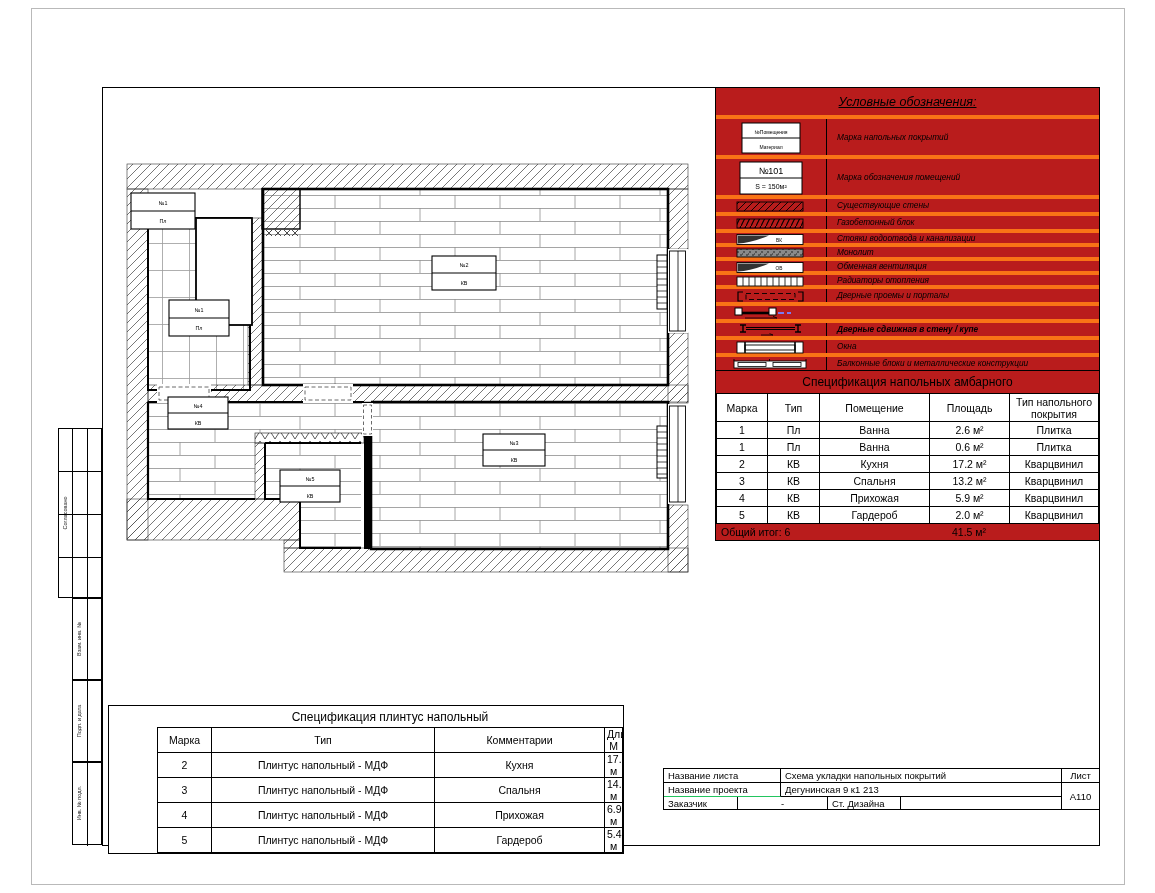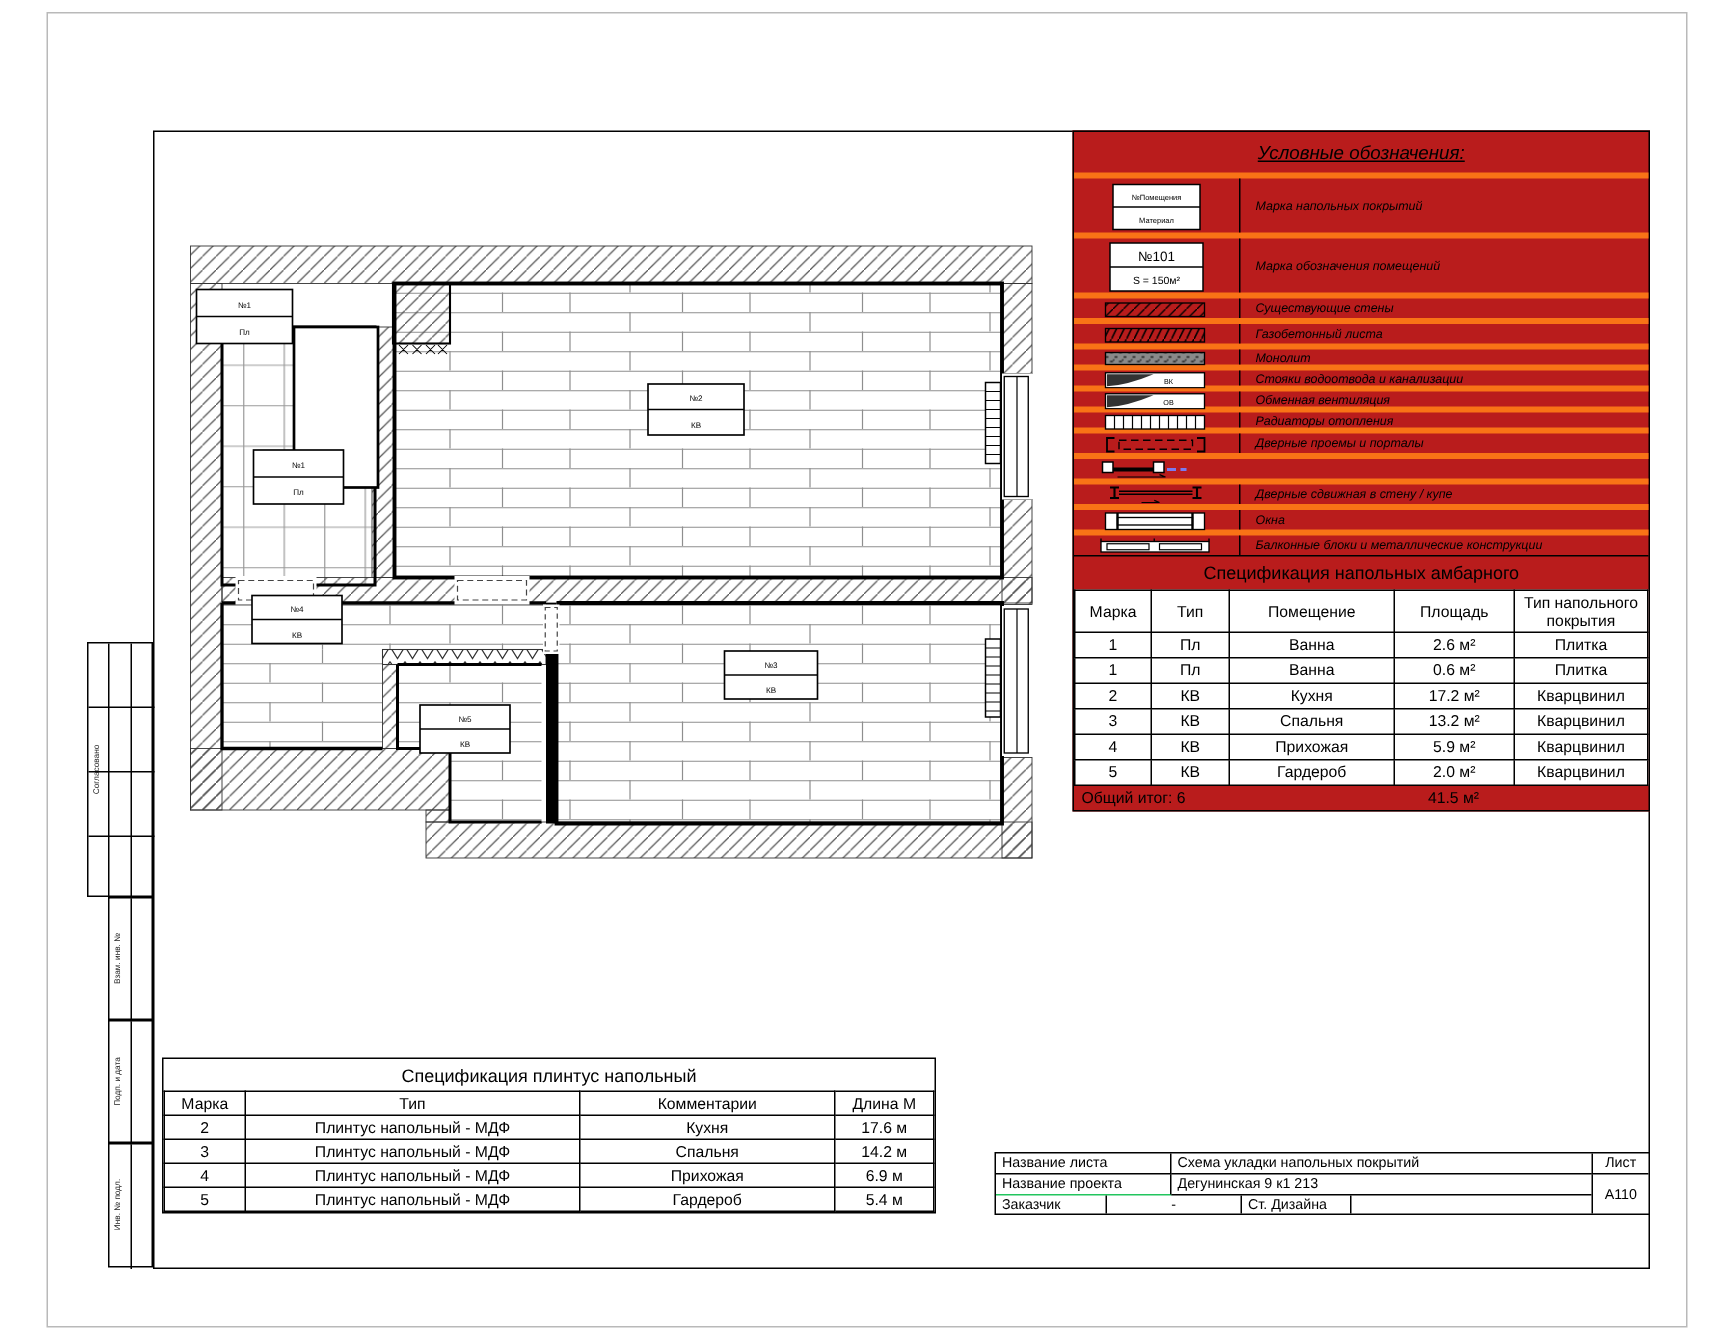--- a/index.html
+++ b/index.html
@@ -26,21 +26,21 @@
   .lg-lab{flex:1;border-left:1px solid #000;display:flex;align-items:center;
           padding-left:10px;font-style:italic;font-size:8.3px;line-height:1.05;}
 
   
   table.spec{border-collapse:collapse;table-layout:fixed;width:100%;background:#fff;}
   table.spec td,table.spec th{border:1px solid #000;font-weight:normal;
         font-size:10.5px;text-align:center;padding:0 2px;overflow:hidden;box-sizing:border-box;}
   .sp-title{border-top:1px solid #000;height:22px;display:flex;align-items:center;
             justify-content:center;font-size:12px;}
   .sp-foot{position:relative;height:16px;font-size:10.5px;}
-  .skirt{left:108px;top:705px;width:516px;background:#fff;border:1px solid #000;box-sizing:border-box;}
+  .skirt{left:108px;top:705px;width:516px;background:#fff;border:1px solid #000;box-sizing:border-box;padding-left:48px;}
   .sk-title{height:21px;display:flex;align-items:center;justify-content:center;font-size:12px;}
   td.l{text-align:left;padding-left:5px;}
 
   
   .tb{left:663px;top:768px;width:437px;height:42px;border:1.2px solid #000;box-sizing:border-box;background:#fff;}
   .tb .cell{position:absolute;box-sizing:border-box;font-size:9.5px;display:flex;
             align-items:center;padding-left:4px;overflow:hidden;white-space:nowrap;}
   .tb .c{justify-content:center;padding-left:0;}
 
   svg text{font-family:"Liberation Sans",sans-serif;}
@@ -264,21 +264,34 @@
         <svg width="100" height="15">
             <defs>
               <pattern id="h2" width="5" height="10" patternUnits="userSpaceOnUse">
                 <path d="M0 10 L5 0" stroke="#000" stroke-width="1.1"></path>
               </pattern>
             </defs>
           <rect x="16" y="3" width="66" height="9" fill="url(#h2)" stroke="#000" stroke-width="0.9"></rect>
           </svg>
       </div>
       <div class="lg-lab">
-          <span>Газобетонный листа</span>
+          <span>Газобетонный блок</span>
+        </div>
+    </div>
+
+    <div class="lg-row" style="height:14px;">
+      <div class="lg-sym">
+        <svg width="100" height="12">
+            <rect x="16" y="1.5" width="66" height="10" fill="#fff" stroke="#000" stroke-width="0.9"></rect>
+          <path d="M17 10.5 Q30 10 48 2.5 L17 2.5 Z" fill="#333"></path>
+          <text x="58" y="9" font-size="4.8" text-anchor="middle">ВК</text>
+          </svg>
+      </div>
+      <div class="lg-lab">
+          <span>Стояки водоотвода и канализации</span>
         </div>
     </div>
 
     <div class="lg-row" style="height:14px;">
       <div class="lg-sym">
         <svg width="100" height="12">
             <defs>
               <pattern id="spk" width="6" height="6" patternUnits="userSpaceOnUse">
                 <rect width="6" height="6" fill="#8a8a8a"></rect>
                 <path d="M1 2h2M4 5h2M3 1h1" stroke="#222" stroke-width="1"></path>
@@ -290,33 +303,20 @@
       <div class="lg-lab">
           <span>Монолит</span>
         </div>
     </div>
 
     <div class="lg-row" style="height:14px;">
       <div class="lg-sym">
         <svg width="100" height="12">
             <rect x="16" y="1.5" width="66" height="10" fill="#fff" stroke="#000" stroke-width="0.9"></rect>
           <path d="M17 10.5 Q30 10 48 2.5 L17 2.5 Z" fill="#333"></path>
-          <text x="58" y="9" font-size="4.8" text-anchor="middle">ВК</text>
-          </svg>
-      </div>
-      <div class="lg-lab">
-          <span>Стояки водоотвода и канализации</span>
-        </div>
-    </div>
-
-    <div class="lg-row" style="height:14px;">
-      <div class="lg-sym">
-        <svg width="100" height="12">
-            <rect x="16" y="1.5" width="66" height="10" fill="#fff" stroke="#000" stroke-width="0.9"></rect>
-          <path d="M17 10.5 Q30 10 48 2.5 L17 2.5 Z" fill="#333"></path>
           <text x="58" y="9" font-size="4.8" text-anchor="middle">ОВ</text>
           </svg>
       </div>
       <div class="lg-lab">
           <span>Обменная вентиляция</span>
         </div>
     </div>
 
     <div class="lg-row" style="height:14px;">
       <div class="lg-sym">
@@ -348,21 +348,21 @@
         <svg width="100" height="15">
             <rect x="14" y="2" width="7" height="7" fill="#fff" stroke="#000"></rect>
           <rect x="48" y="2" width="7" height="7" fill="#fff" stroke="#000"></rect>
           <path d="M21 7 H48" stroke="#000" stroke-width="2.6"></path>
           <path d="M57 7h6M66 7h4" stroke="#7a7af0" stroke-width="2"></path>
           <path d="M24 12 H56 l-4 -1.6" fill="none" stroke="#000" stroke-width="0.8"></path>
           </svg>
       </div>
     </div>
 
-    <div class="lg-row" style="height:17px;">
+    <div class="lg-row" style="height:17px;font-weight:bold;">
       <div class="lg-sym">
         <svg width="100" height="15">
             <path d="M25 2 h-6 m6 7 h-6 m3 -7 v7" stroke="#000" stroke-width="1.4" fill="none"></path>
           <path d="M74 2 h6 m-6 7 h6 m-3 -7 v7" stroke="#000" stroke-width="1.4" fill="none"></path>
           <path d="M25 4.5 H74 M25 6.5 H74" stroke="#000" stroke-width="1"></path>
           <path d="M40 12 h12 l-3.5 -1.4" fill="none" stroke="#000" stroke-width="0.8"></path>
           </svg>
       </div>
       <div class="lg-lab">
           <span>Дверные сдвижная в стену / купе</span>

